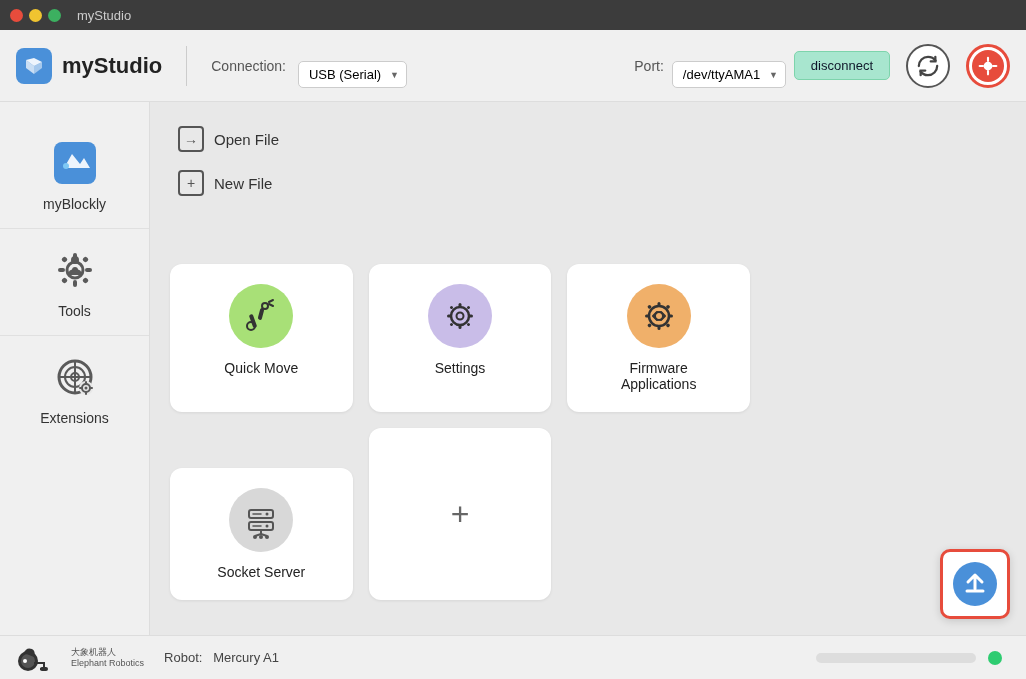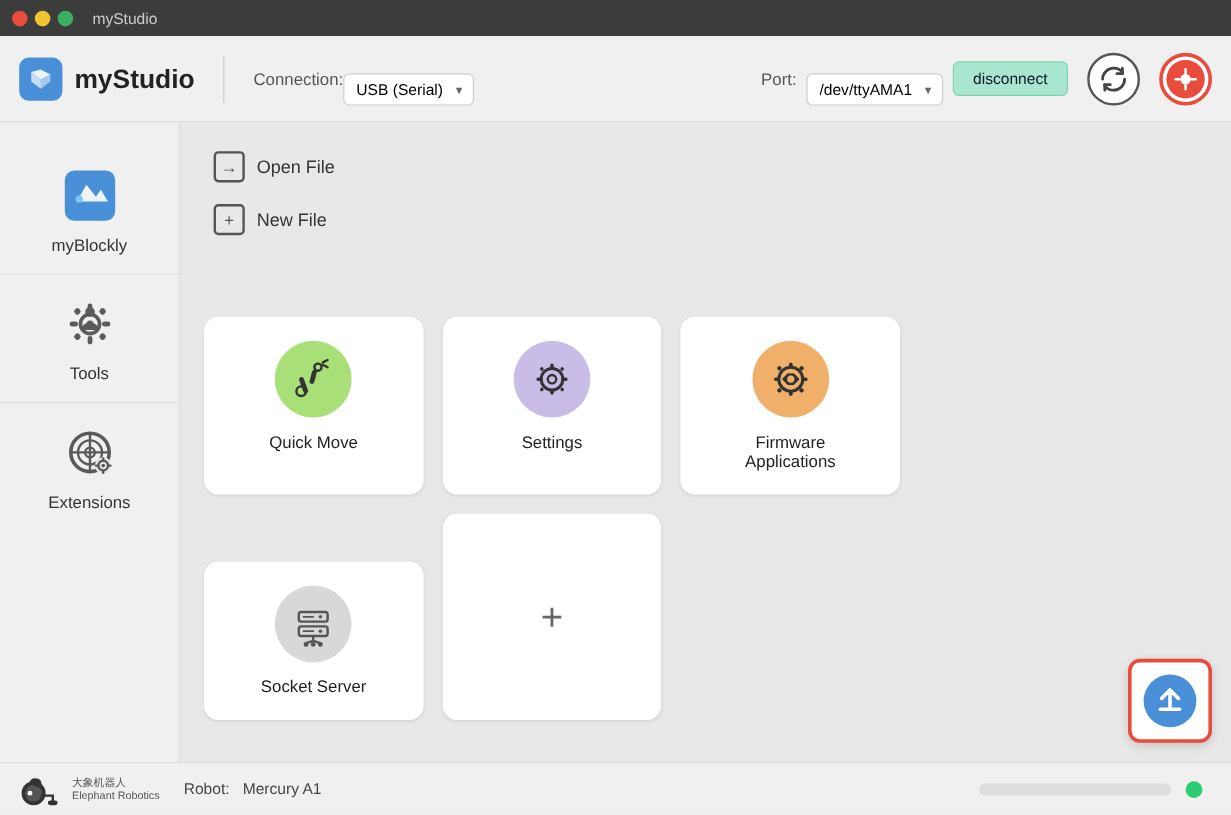--- a/index.html
+++ b/index.html
@@ -76,21 +76,21 @@
     }
     .header-divider {
       width: 1px;
       height: 40px;
       background: #ccc;
       margin: 0 8px;
     }
     .header-connection {
       display: flex;
       align-items: center;
-      gap: 0;
+      gap: 12px;
     }
     .header-label {
       font-size: 14px;
       color: #555;
     }
     .header-select {
       padding: 5px 24px 5px 10px;
       border: 1px solid #ccc;
       border-radius: 5px;
       background: white;
@@ -329,21 +329,21 @@
       background: #f0f0f0;
       border-top: 1px solid #ddd;
       display: flex;
       align-items: center;
       padding: 0 16px;
       gap: 12px;
     }
     .footer-logo {
       display: flex;
       align-items: center;
-      gap: 6px;
+      gap: 17px;
     }
     .footer-logo-img {
       width: 38px;
       height: 30px;
       display: flex;
       align-items: center;
       justify-content: center;
       font-size: 18px;
     }
     .footer-logo-text {

